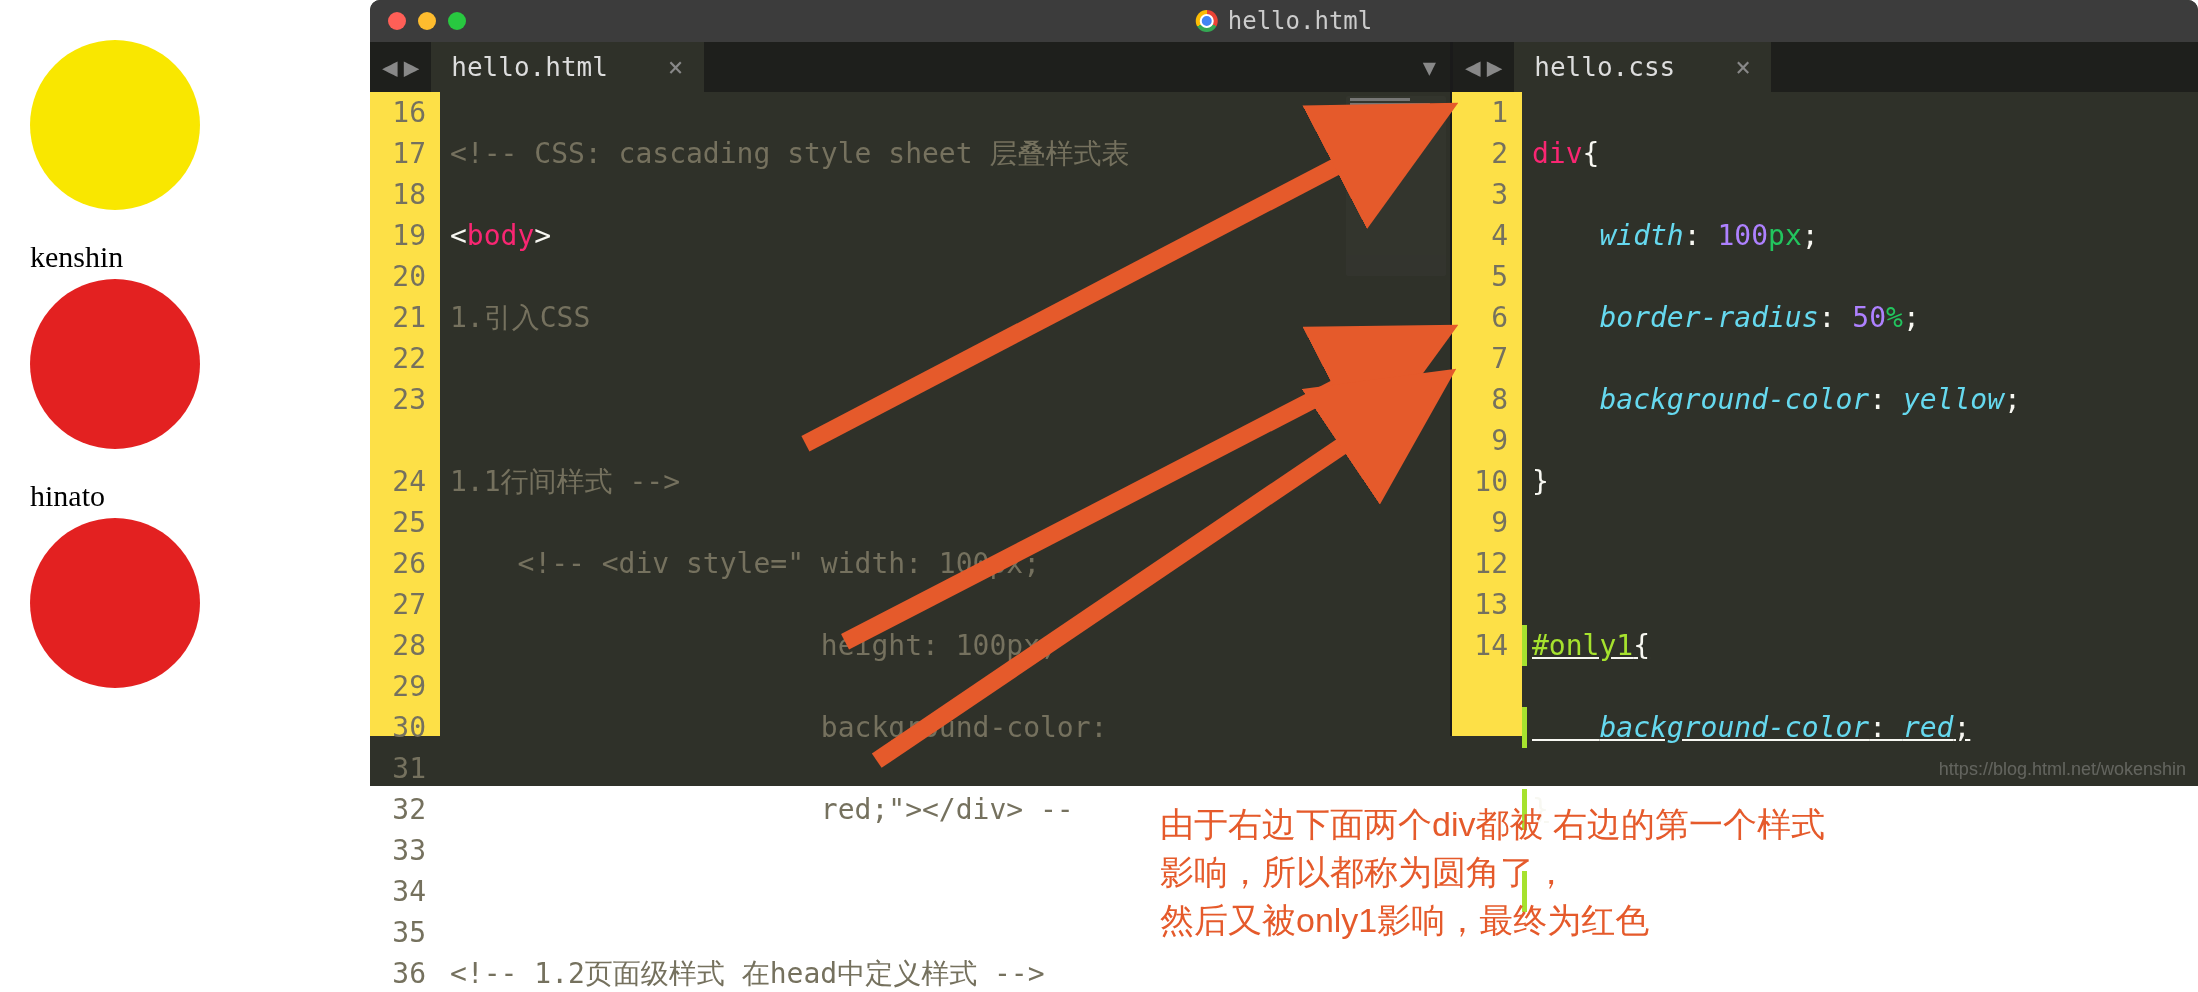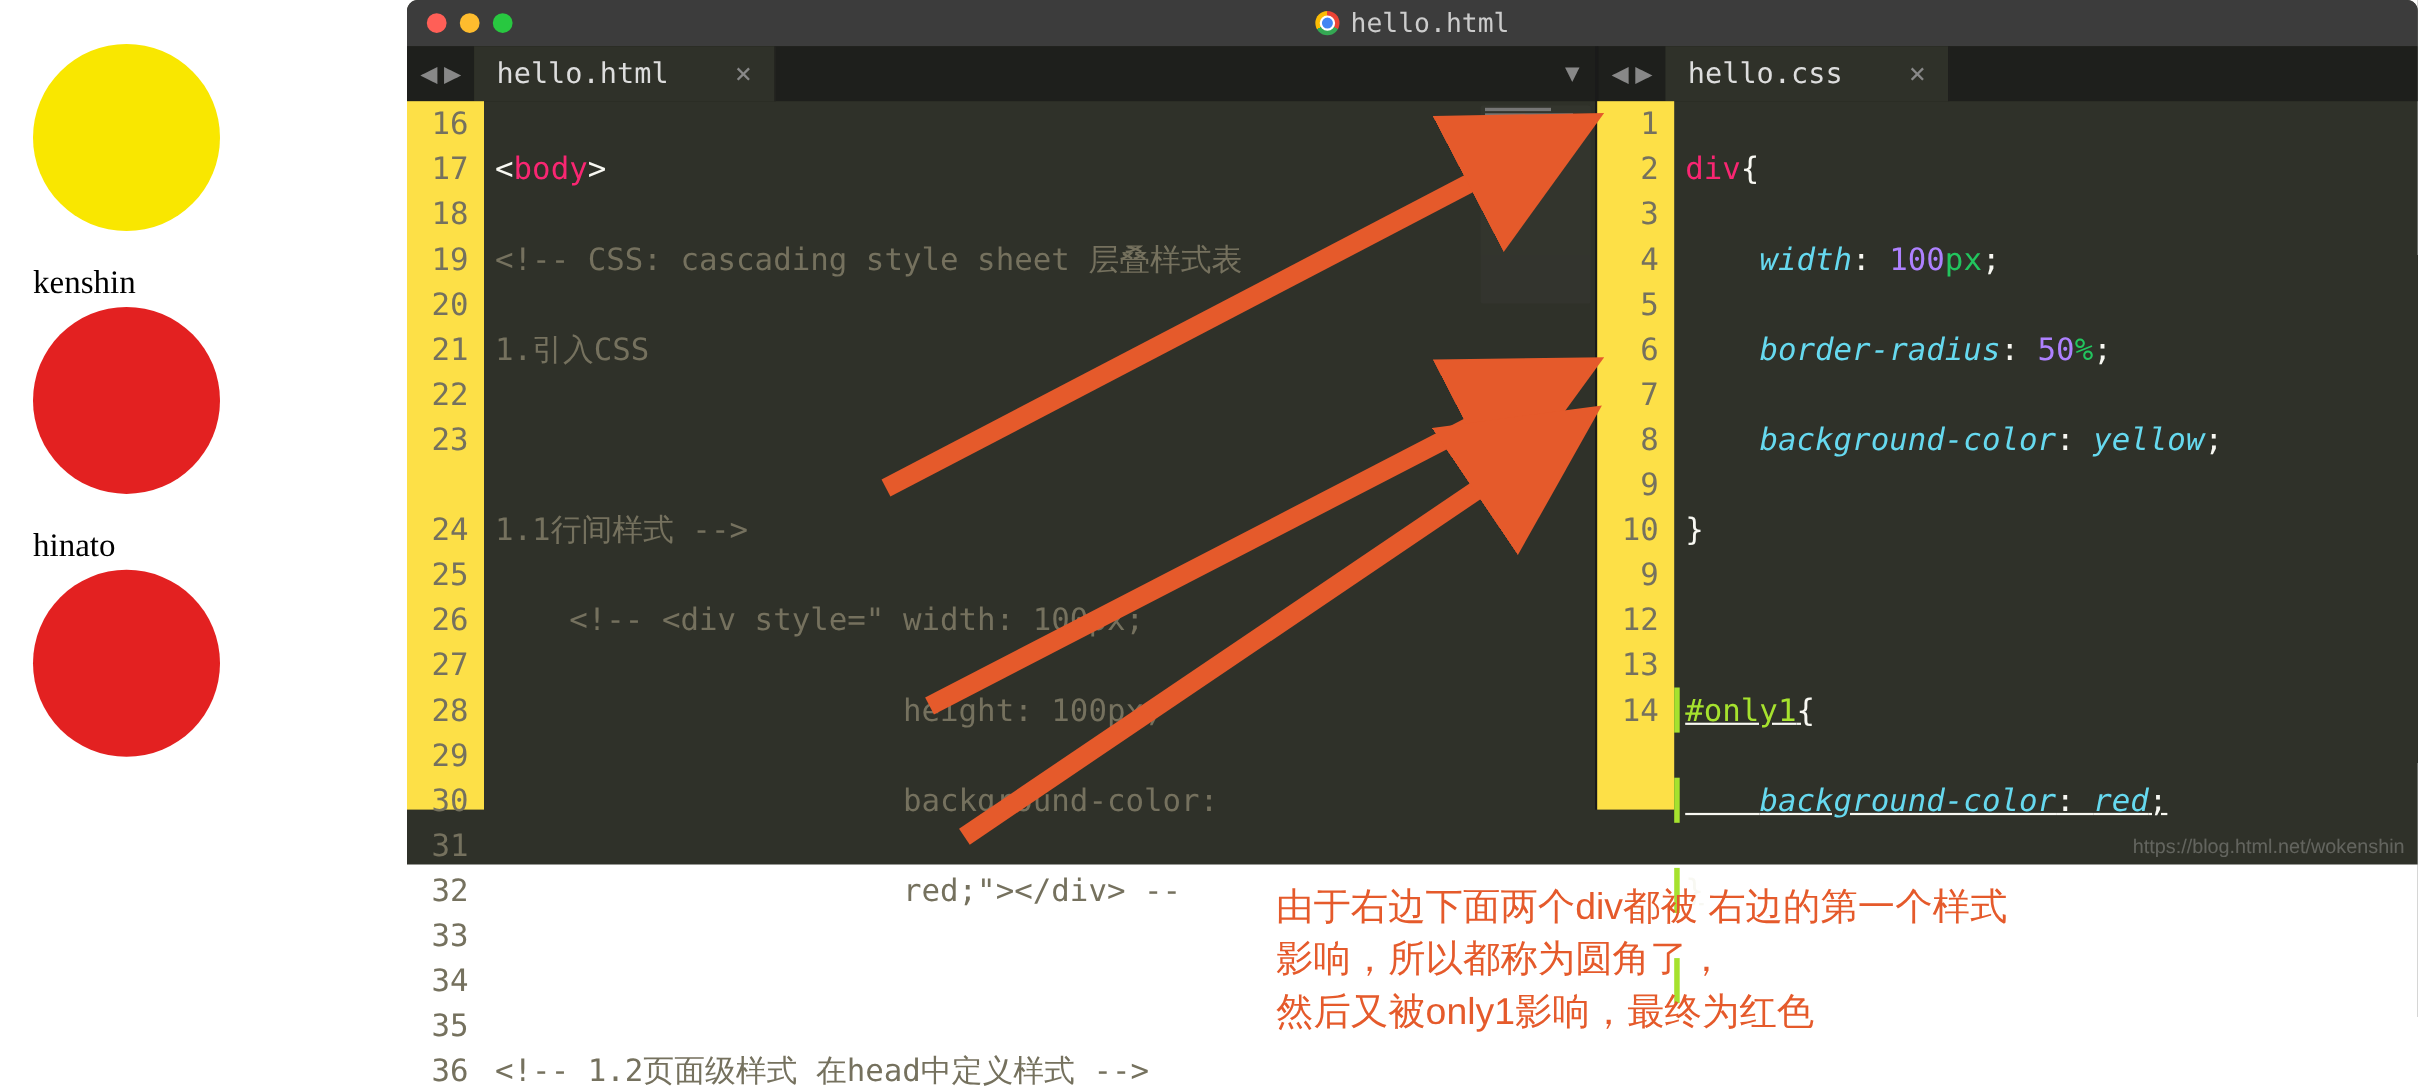--- a/index.html
+++ b/index.html
@@ -256,22 +256,22 @@
           <div class="ln">30</div>
           <div class="ln">31</div>
           <div class="ln">32</div>
           <div class="ln">33</div>
           <div class="ln">34</div>
           <div class="ln">35</div>
           <div class="ln">36</div>
 
         </div>
         <div class="code-area">
+<div class="code-line c-comment">&lt;!-- CSS: cascading style sheet 层叠样式表</div>
 <div class="code-line"><span class="c-punc">&lt;</span><span class="c-tag">body</span><span class="c-punc">&gt;</span></div>
-<div class="code-line c-comment">&lt;!-- CSS: cascading style sheet 层叠样式表</div>
 <div class="code-line c-comment">1.引入CSS</div>
 <div class="code-line"></div>
 <div class="code-line c-comment">1.1行间样式 --&gt;</div>
 <div class="code-line c-comment">    &lt;!-- &lt;div style=" width: 100px;</div>
 <div class="code-line c-comment">                      height: 100px;</div>
 <div class="code-line c-comment">                      background-color:</div>
 <div class="code-line c-comment">                      red;"&gt;&lt;/div&gt; --</div>
 <div class="code-line"></div>
 <div class="code-line c-comment">&lt;!-- 1.2页面级样式 在head中定义样式 --&gt;</div>
 

